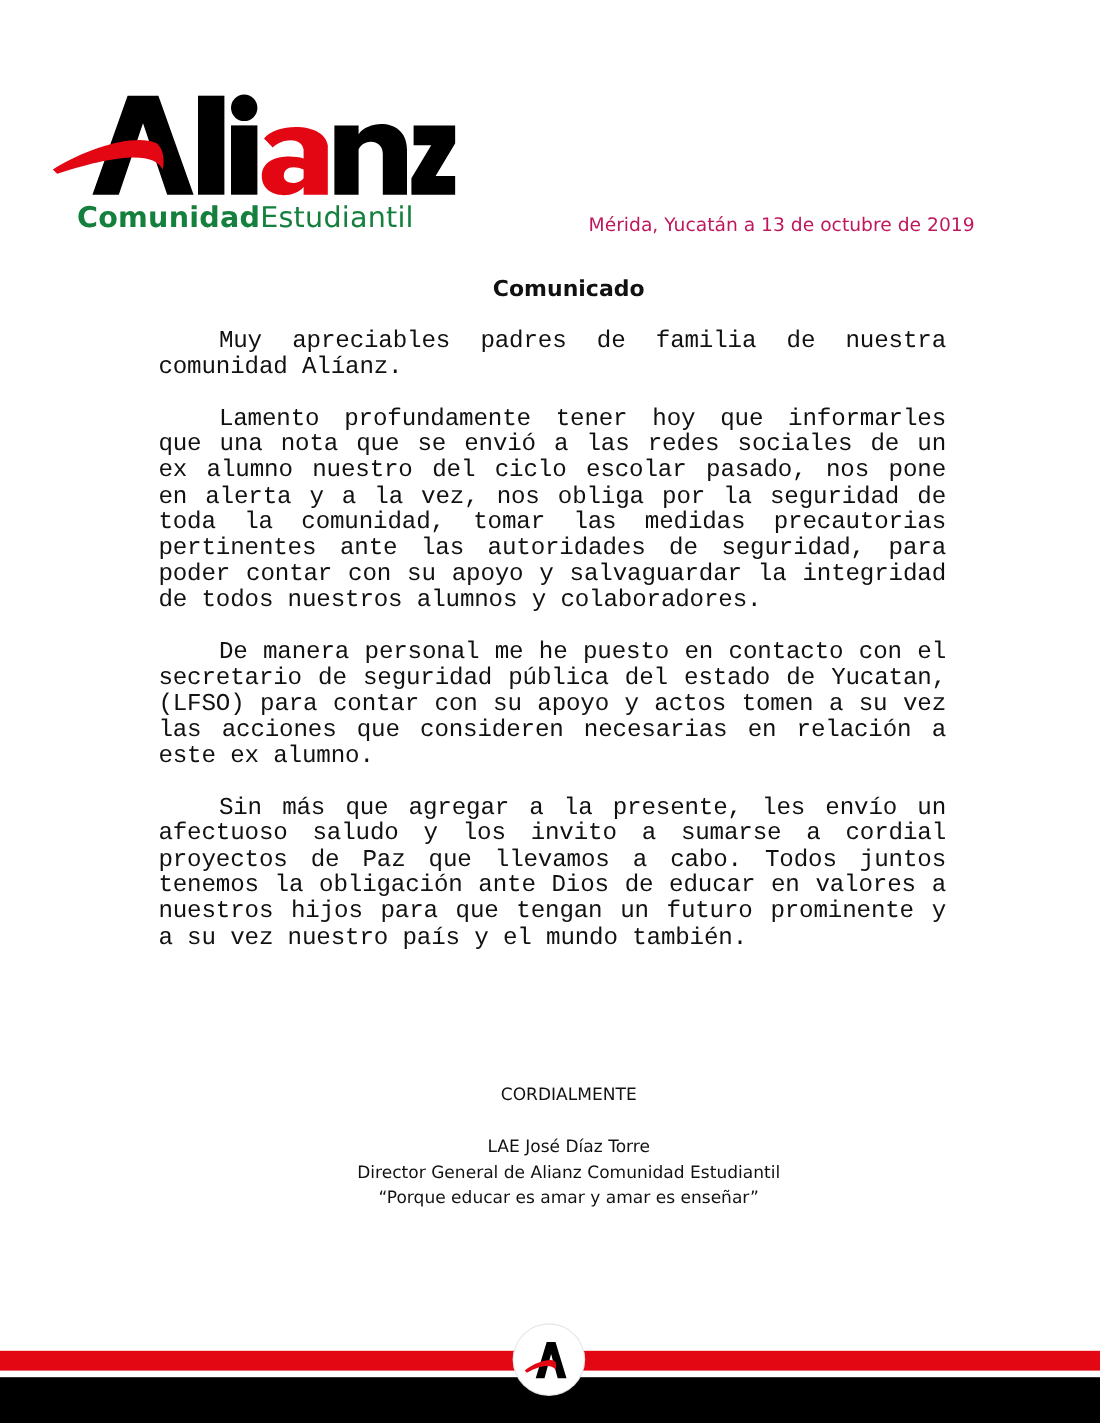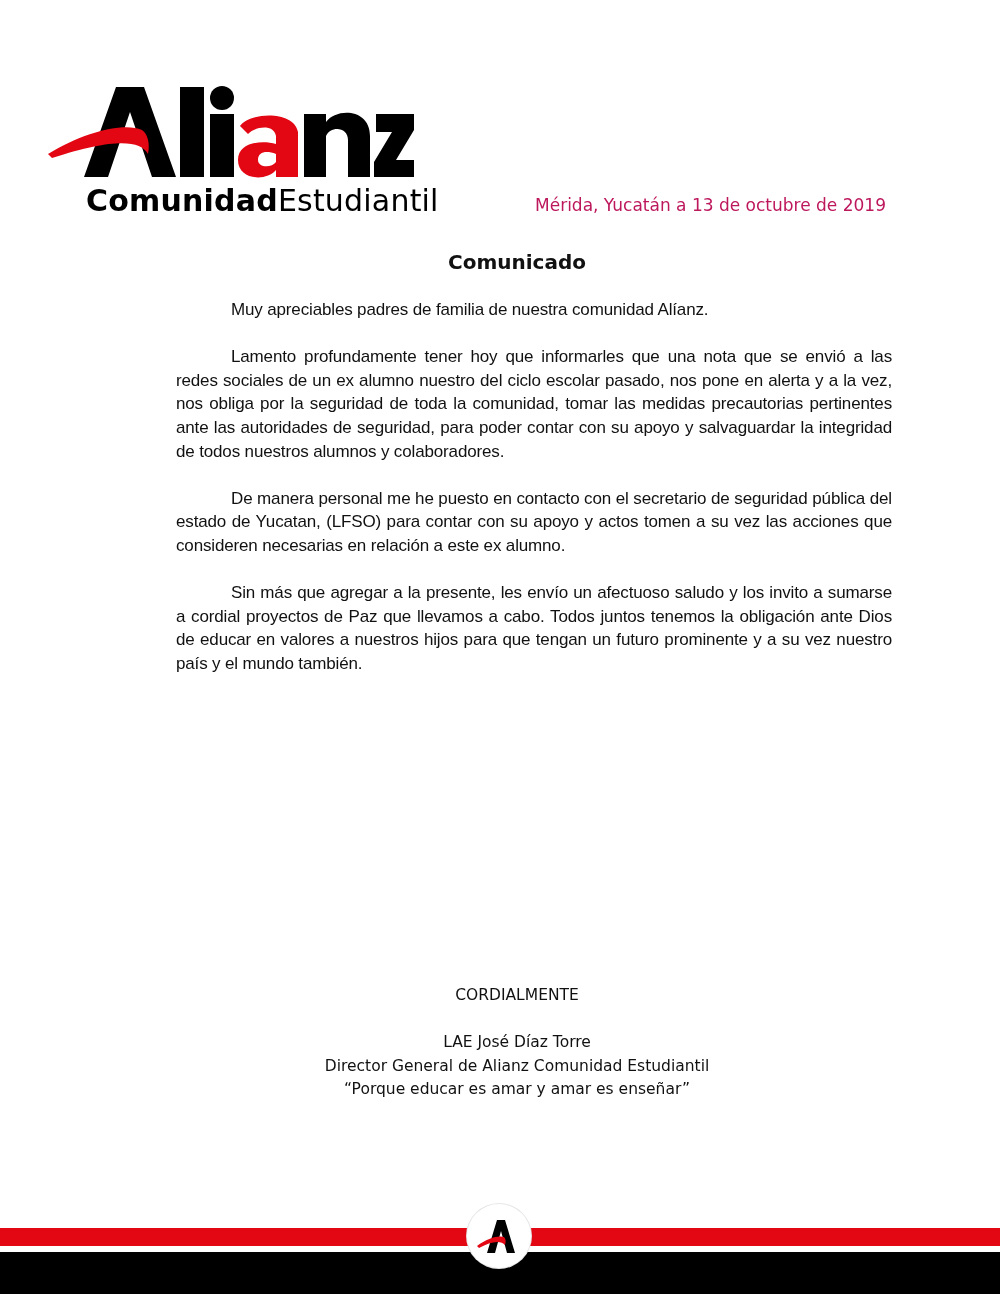--- a/index.html
+++ b/index.html
@@ -1,27 +1,27 @@
 <!DOCTYPE html>
 <html><head>
 <meta charset="utf-8">
 <style>
   html, body { margin:0; padding:0; background:#ffffff; }
   body { width:1000px; height:1294px; position:relative; overflow:hidden; color:#111; font-family:"Liberation Sans", sans-serif; }
 
   
   .logo { position:absolute; left:44px; top:82px; width:370px; height:135px; }
   .logo-svg { position:absolute; left:0; top:0; }
-  .logo-sub { position:absolute; left:42px; top:101px; font-size:30px; letter-spacing:0.2px; color:#000000; white-space:nowrap; font-family:"DejaVu Sans", sans-serif; }
+  .logo-sub { position:absolute; left:26px; top:101px; font-size:26px; letter-spacing:0.2px; color:#15803d; white-space:nowrap; font-family:"DejaVu Sans", sans-serif; }
   .logo-sub .b { font-weight:bold; }
 
   .date { position:absolute; right:114px; top:195px; font-size:17px; font-family:"DejaVu Sans", sans-serif; color:#be185d; white-space:nowrap; }
   .title { position:absolute; left:0; width:1034px; text-align:center; top:250px; font-size:20px; font-weight:bold; font-family:"DejaVu Sans", sans-serif; }
 
-  .body { position:absolute; left:176px; width:716px; top:298px; font-family:Liberation Sans, sans-serif; font-size:17px; line-height:23.6px; color:#111; }
+  .body { position:absolute; left:144px; width:716px; top:298px; font-family:Liberation Mono, monospace; font-size:22px; line-height:23.6px; color:#111; }
   .body p { margin:0 0 23.6px 0; text-align:justify; text-indent:55px; letter-spacing:-0.15px; }
 
   .closing { position:absolute; left:0; width:1034px; top:984px; text-align:center; font-family:"DejaVu Sans", sans-serif; font-size:15.5px; line-height:23.6px; color:#111; }
   .closing .cord { margin-bottom:23.6px; }
 
   .footer-red { position:absolute; left:0; top:1228px; width:1000px; height:18px; background:#e30613; }
   .footer-black { position:absolute; left:0; top:1252px; width:1000px; height:42px; background:#000; }
   .footer-badge { position:absolute; left:467px; top:1204px; width:64px; height:64px; border-radius:50%; background:#fff; box-shadow:0 0 0 1px #e6e6e6; }
 </style>
 </head>

